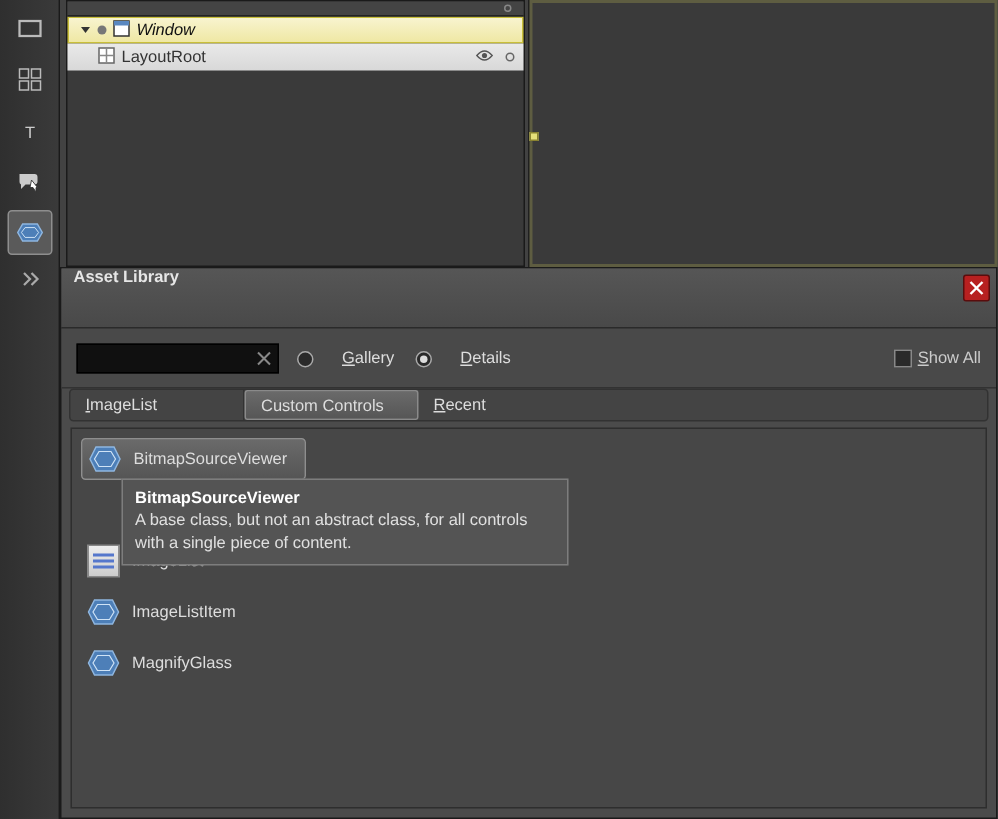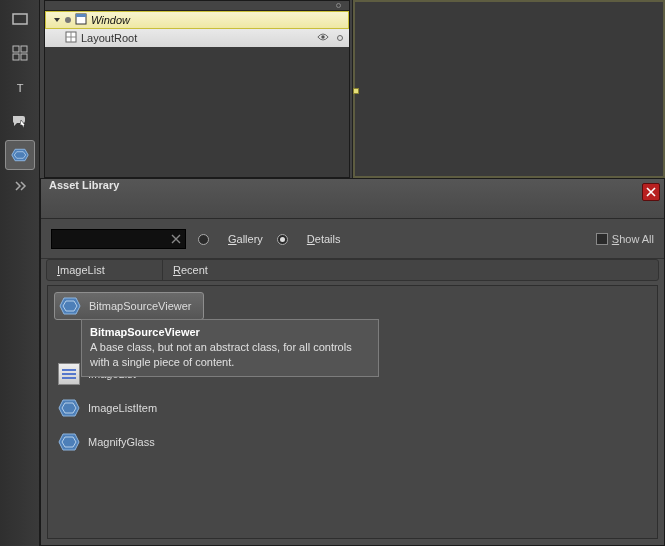--- a/index.html
+++ b/index.html
@@ -182,20 +182,21 @@
       </label>
     </div>
     <label class="showall">
       <input type="checkbox" style="">
       <span class="ul-first">Show All</span>
     </label>
   </div>
 
   <div class="tabs-row">
     <div class="tab ul-first">ImageList</div>
+    <div class="tab active"><span class="ul-first">Custom Controls</span></div>
     <div class="tab ul-first" style="border-right:none">Recent</div>
   </div>
 
   <div class="asset-list">
 
     <div class="asset-item selected">
       <span class="hex-icon">
         <svg viewBox="0 0 22 18">
             <polygon points="5,1 17,1 21,9 17,17 5,17 1,9" fill="#4d7fb8" stroke="#8fb6df"></polygon>
             <polygon points="7,4 15,4 18,9 15,14 7,14 4,9" fill="none" stroke="#cfe3f6" stroke-width="0.8"></polygon>

